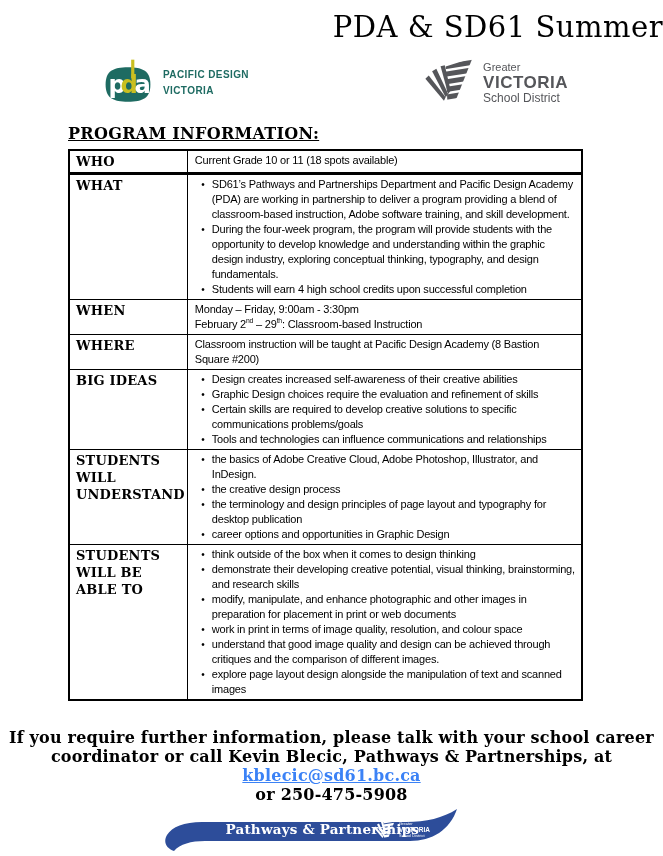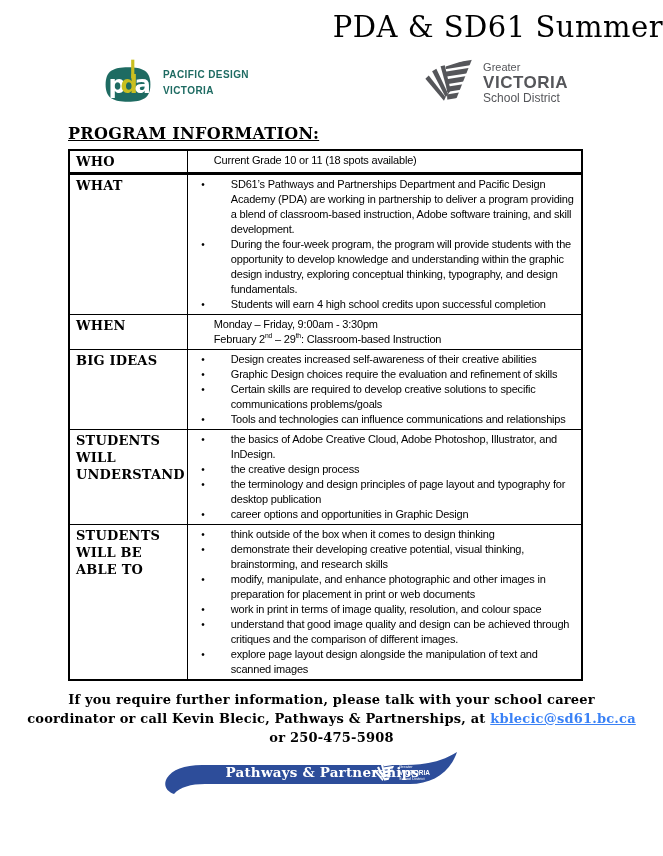--- a/index.html
+++ b/index.html
@@ -40,28 +40,28 @@
   td.label-cell{
     width:104px;font-family:"DejaVu Serif","Liberation Serif",serif;
     font-weight:bold;font-size:13px;line-height:17px;
     padding:2px 2px 2px 6px;letter-spacing:0.2px;
   }
   td.content-cell{
     padding:2px 4px 2px 6px;font-size:11px;line-height:15px;letter-spacing:-0.2px;
   }
   .bullet-item{display:flex;}
   .bullet-marker{flex:0 0 18px;text-align:center;font-size:10px;line-height:15px;}
-  .item-text{flex:1;margin-left:19px;}
+  .item-text{flex:1;}
   .line-item{padding-left:1px;}
   sup{font-size:0.62em;line-height:0;}
   
   .footer-note{
-    margin-top:9px;text-align:center;
-    font-family:"DejaVu Serif","Liberation Serif",serif;
-    font-weight:bold;font-size:13px;line-height:19px;letter-spacing:0.2px;
+    margin-top:27px;text-align:center;
+    font-family:"DejaVu Serif","Liberation Serif",serif;
+    font-weight:bold;font-size:16px;line-height:19px;letter-spacing:0.2px;
   }
   .footer-note a{color:#3b82f6;text-decoration:underline;font-weight:bold;}
   
   .banner{position:relative;width:300px;height:44px;margin:4px auto 0;left:-22px;}
   .banner-label{
     position:absolute;left:66px;top:13px;color:#fff;
     font-family:"DejaVu Serif","Liberation Serif",serif;
     font-weight:bold;font-size:13.5px;letter-spacing:0.2px;
   }
   .banner-logo{position:absolute;left:212px;top:11px;}
@@ -143,20 +143,27 @@
               <span class="bullet-marker">•</span>
               <span class="item-text"><span>Students will earn 4 high school credits upon successful completion</span></span>
             </div>
           </td>
         </tr>
         <tr>
           <td class="label-cell">WHEN</td>
           <td class="content-cell">
             <div class="line-item"><span class="item-text"><span>Monday – Friday, 9:00am - 3:30pm</span></span></div>
             <div class="line-item"><span class="item-text"><span>February 2</span><sup>nd</sup><span> – 29</span><sup>th</sup><span>: Classroom-based Instruction</span></span></div>
+          </td>
+        </tr>
+        <tr>
+          <td class="label-cell">WHERE</td>
+          <td class="content-cell">
+            <div class="line-item"><span class="item-text"><span>Classroom instruction will be taught at Pacific Design Academy (8 Bastion</span></span></div>
+            <div class="line-item"><span class="item-text"><span>Square #200)</span></span></div>
           </td>
         </tr>
         <tr>
           <td class="label-cell">BIG IDEAS</td>
           <td class="content-cell">
             <div class="bullet-item">
               <span class="bullet-marker">•</span>
               <span class="item-text"><span>Design creates increased self-awareness of their creative abilities</span></span>
             </div>
             <div class="bullet-item">

